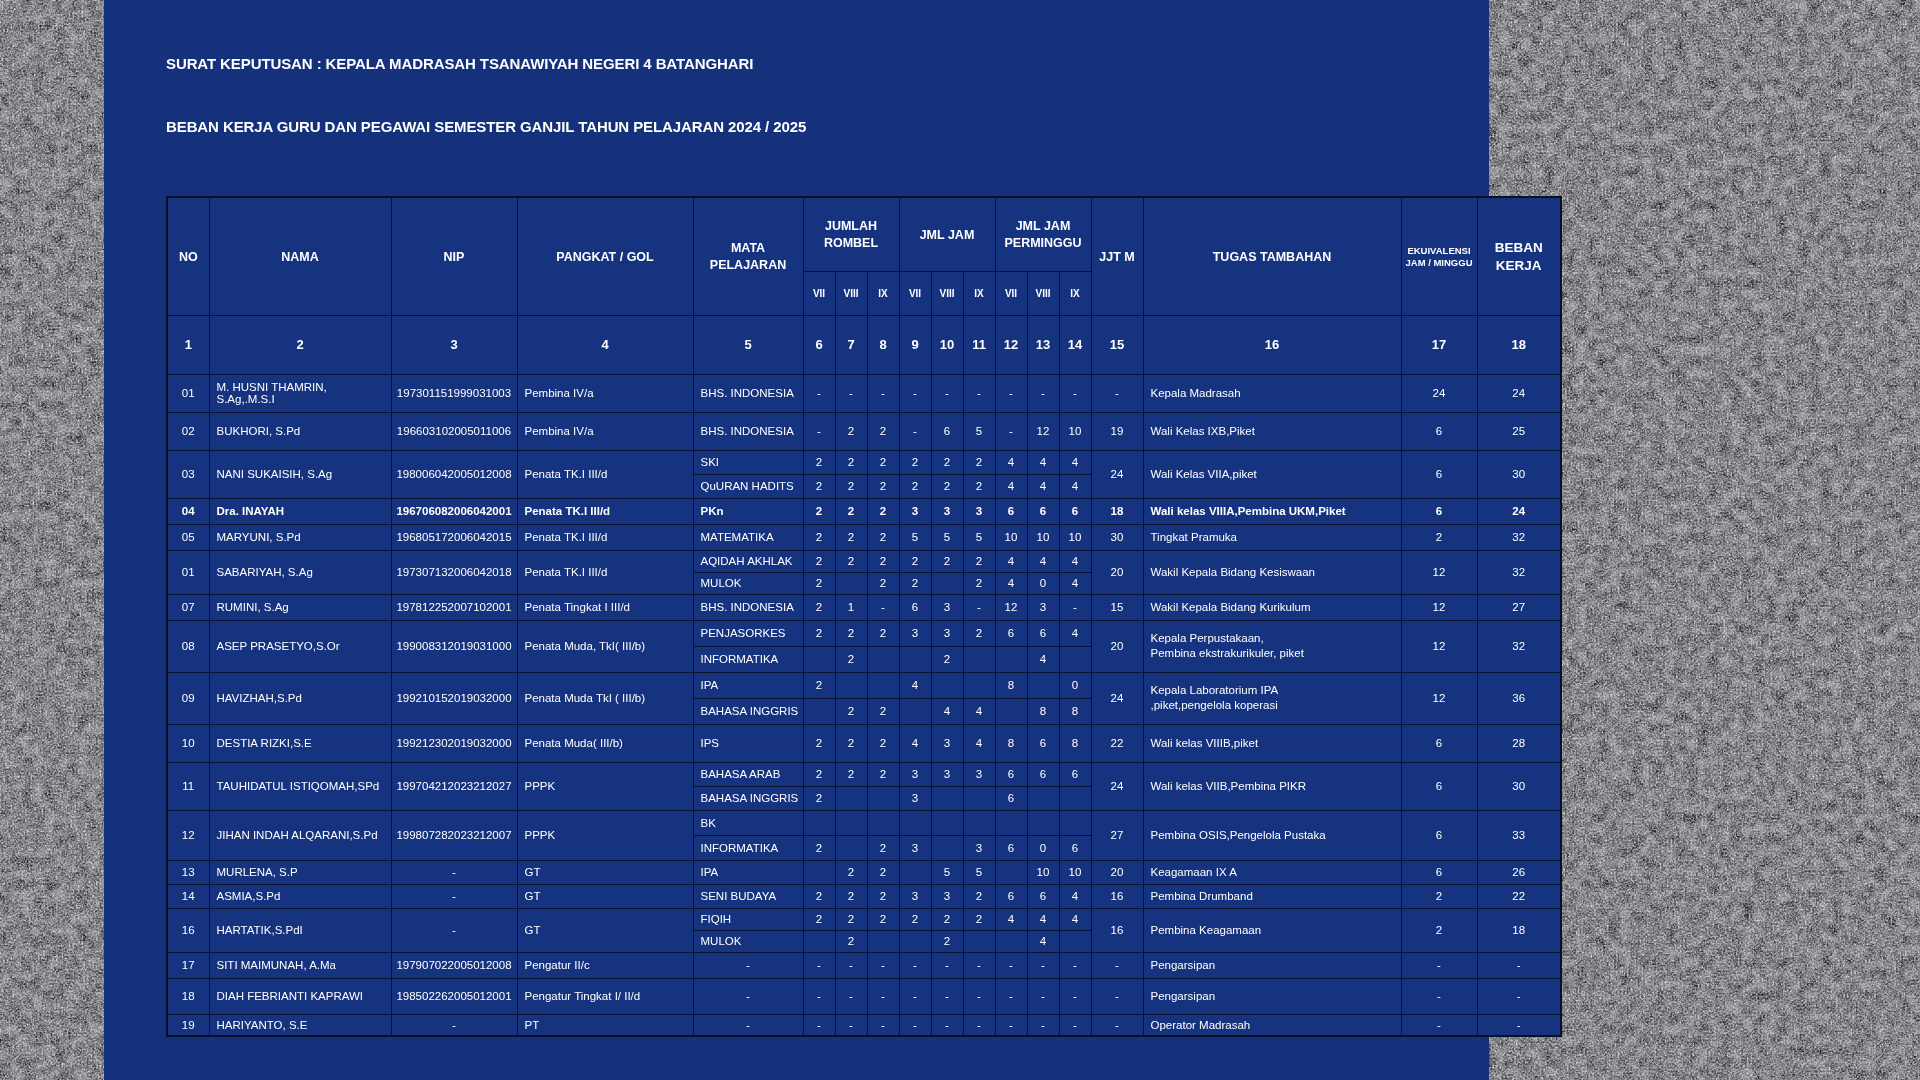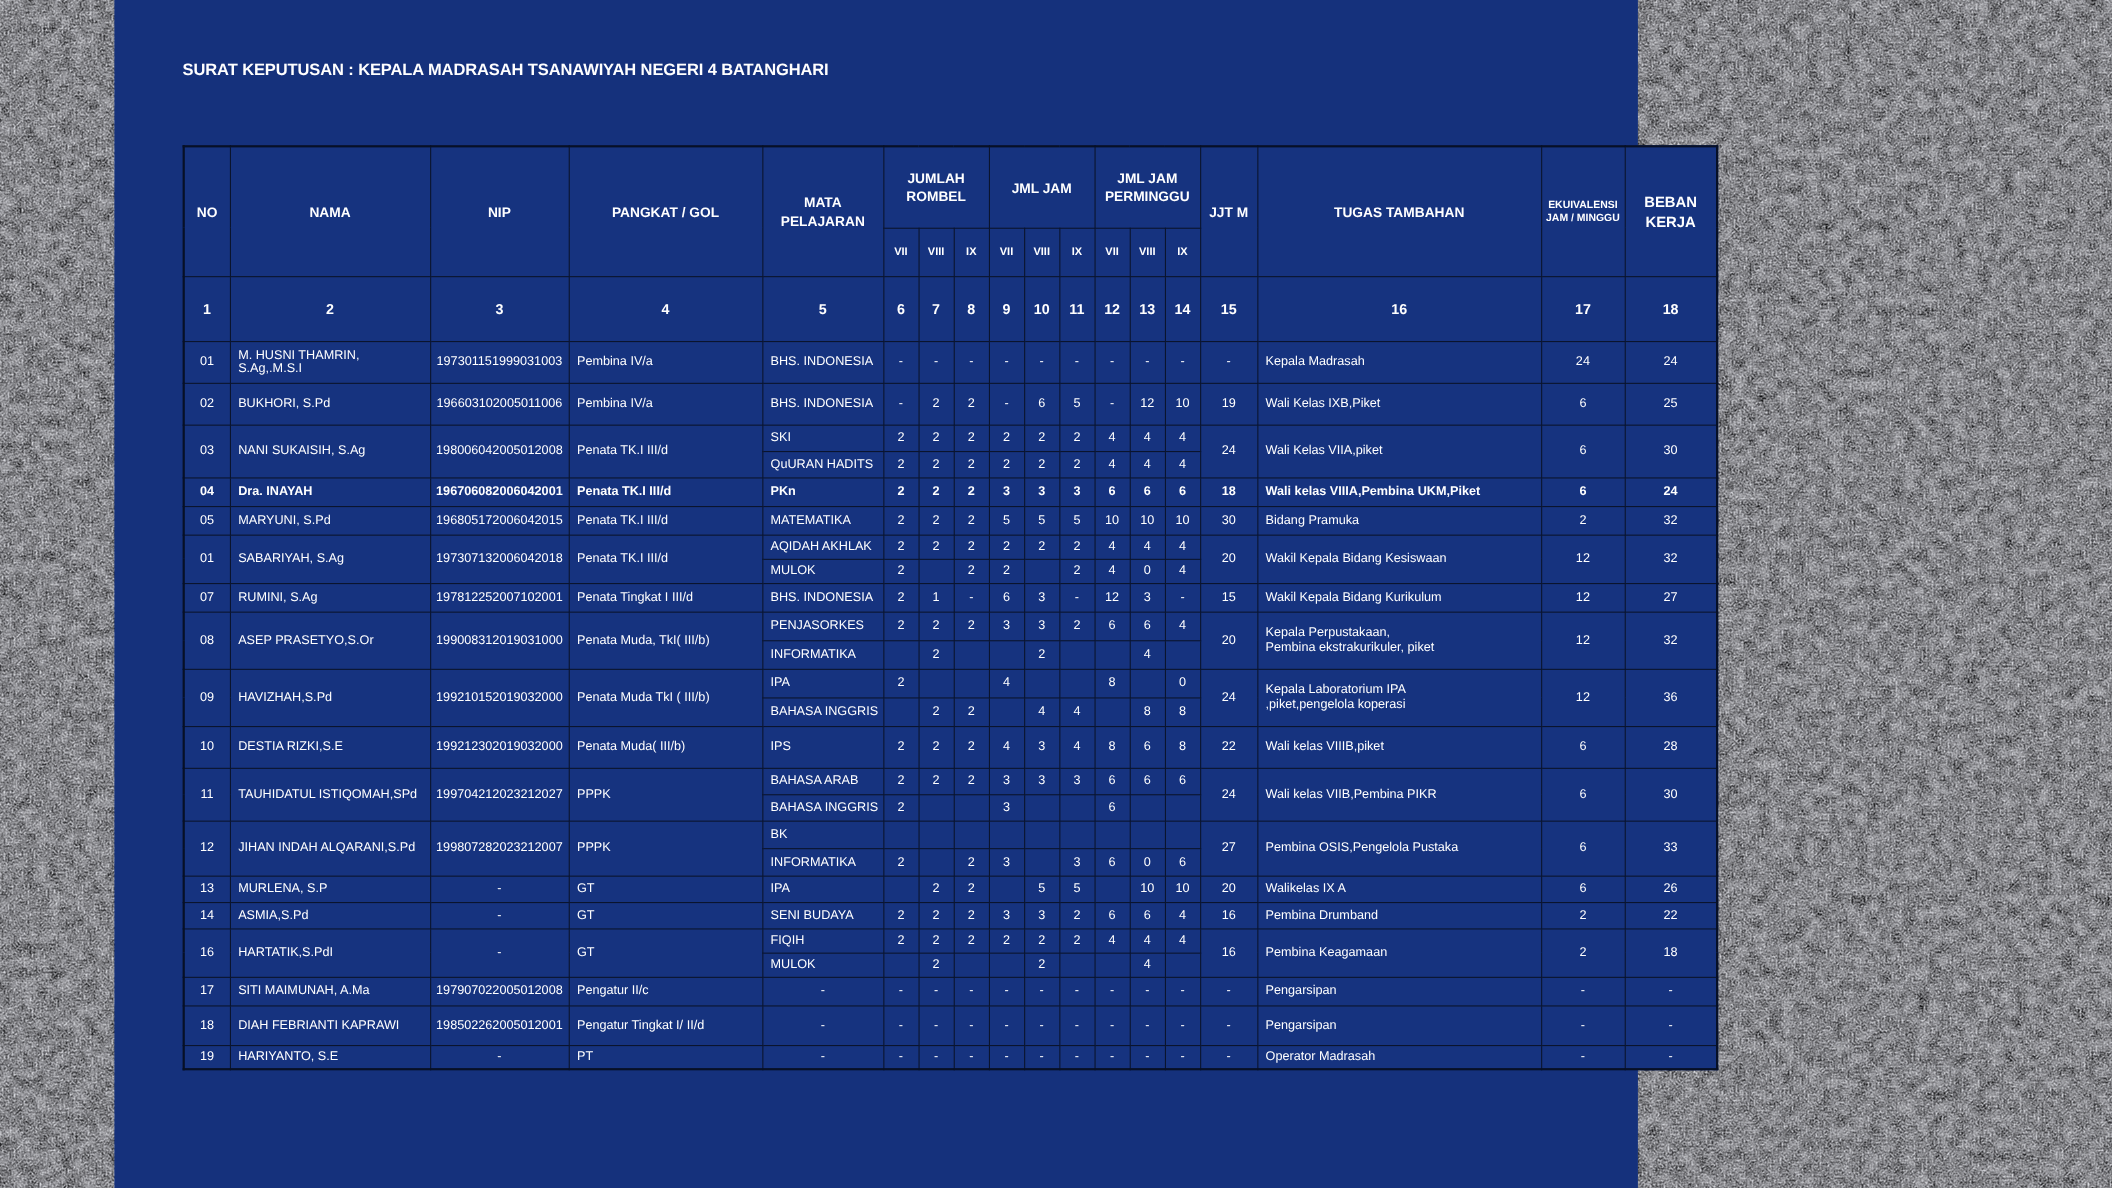--- a/index.html
+++ b/index.html
@@ -53,20 +53,21 @@
   </defs>
   <rect width="1920" height="1080" fill="#0c0c0e"></rect>
   <rect width="1920" height="1080" filter="url(#grainCoarse)" opacity="0.7"></rect>
   <rect width="1920" height="1080" filter="url(#grainFine)" opacity="0.85"></rect>
 </svg>
 
 <div class="panel">
 
   <div class="title">
     <div>SURAT KEPUTUSAN : KEPALA MADRASAH TSANAWIYAH NEGERI 4 BATANGHARI</div>
+    <div>BEBAN KERJA GURU DAN PEGAWAI SEMESTER GANJIL TAHUN PELAJARAN 2024 / 2025</div>
   </div>
 
   <table class="sk">
     <colgroup>
       <col style="width:42px">
         <col style="width:182px">
         <col style="width:126px">
         <col style="width:176px">
       <col style="width:110px">
       <col style="width:32px">
@@ -237,21 +238,21 @@
           <td class="c">2</td>
           <td class="c">2</td>
           <td class="c">2</td>
           <td class="c">5</td>
           <td class="c">5</td>
           <td class="c">5</td>
           <td class="c">10</td>
           <td class="c">10</td>
           <td class="c">10</td>
           <td class="c">30</td>
-          <td class="l tg">Bidang Pramuka</td>
+          <td class="l tg">Tingkat Pramuka</td>
           <td class="c">2</td>
           <td class="c">32</td>
         </tr>
         <tr style="height: 22px;">
           <td class="c" rowspan="2">01</td>
           <td class="l" rowspan="2">SABARIYAH, S.Ag</td>
           <td class="c" rowspan="2">197307132006042018</td>
           <td class="l" rowspan="2">Penata  TK.I III/d</td>
           <td class="l">AQIDAH AKHLAK</td>
           <td class="c">2</td>
@@ -459,21 +460,21 @@
           <td class="c"></td>
           <td class="c">2</td>
           <td class="c">2</td>
           <td class="c"></td>
           <td class="c">5</td>
           <td class="c">5</td>
           <td class="c"></td>
           <td class="c">10</td>
           <td class="c">10</td>
           <td class="c">20</td>
-          <td class="l tg">Walikelas IX A</td>
+          <td class="l tg">Keagamaan IX A</td>
           <td class="c">6</td>
           <td class="c">26</td>
         </tr>
         <tr style="height: 24px;">
           <td class="c">14</td>
           <td class="l">ASMIA,S.Pd</td>
           <td class="c">-</td>
           <td class="l">GT</td>
           <td class="l">SENI BUDAYA</td>
           <td class="c">2</td>

